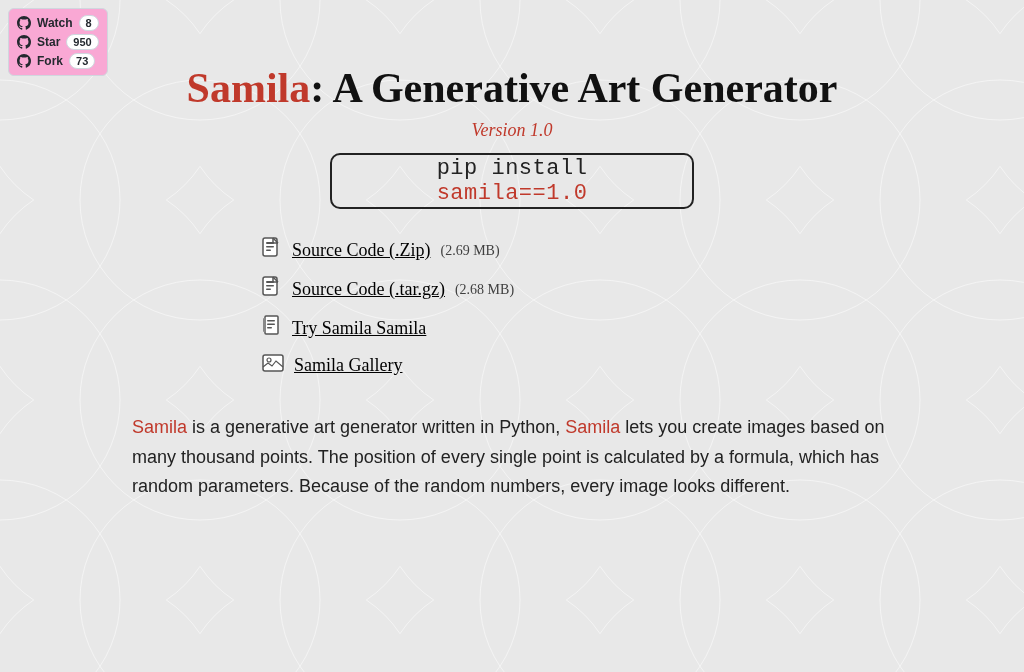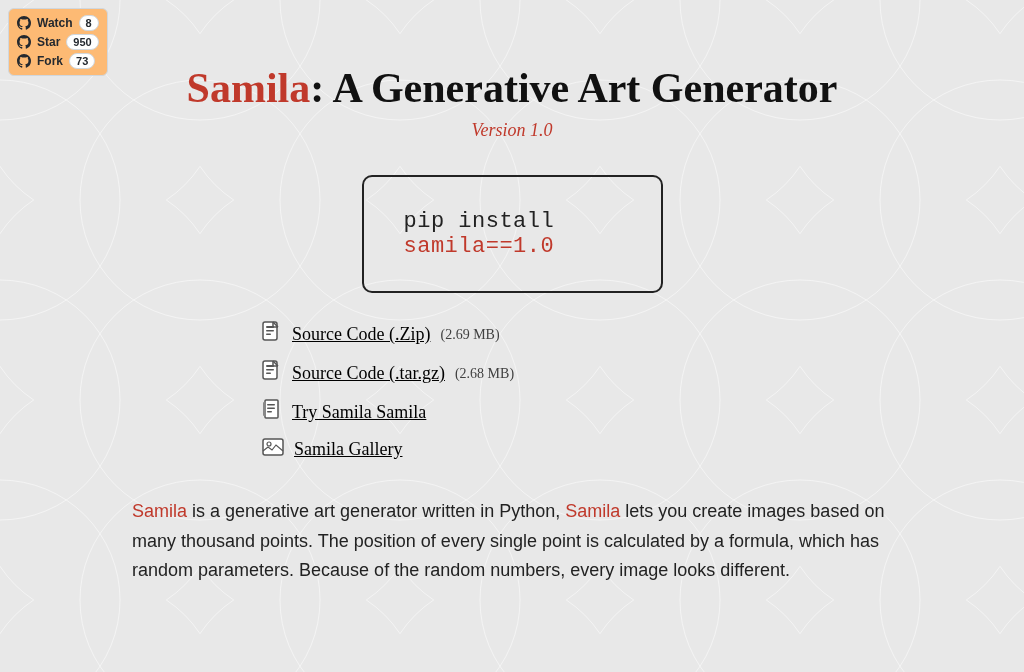--- a/index.html
+++ b/index.html
@@ -33,21 +33,21 @@
       z-index: 1;
       padding: 20px 80px 40px 80px;
     }
 
     
     .github-buttons {
       position: absolute;
       top: 8px;
       left: 8px;
       z-index: 10;
-      background: #fdba74;
+      background: #f9a8d4;
       border: 1px solid #d0d7de;
       border-radius: 6px;
       padding: 6px 8px;
       display: flex;
       flex-direction: column;
       gap: 3px;
     }
 
     .github-btn {
       display: flex;
@@ -93,33 +93,34 @@
 
     .main-title .highlight {
       color: #c0392b;
     }
 
     
     .version {
       text-align: center;
       color: #c0392b;
       font-size: 18px;
-      margin-bottom: 34px;
+      margin-bottom: 12px;
       font-family: Georgia, serif;
       font-style: italic;
     }
 
     
     .install-box {
       display: block;
       margin: 0 auto 28px auto;
       border: 2.5px solid #222;
       border-radius: 10px;
-      padding: 32px 40px;
-      width: 301px;
+      padding: 1px 40px;
+      width: 364px;
+      text-align: center;
       background: transparent;
     }
 
     .install-command {
       font-family: 'Courier New', Courier, monospace;
       font-size: 22px;
       color: #222;
       letter-spacing: 0.5px;
     }
 

